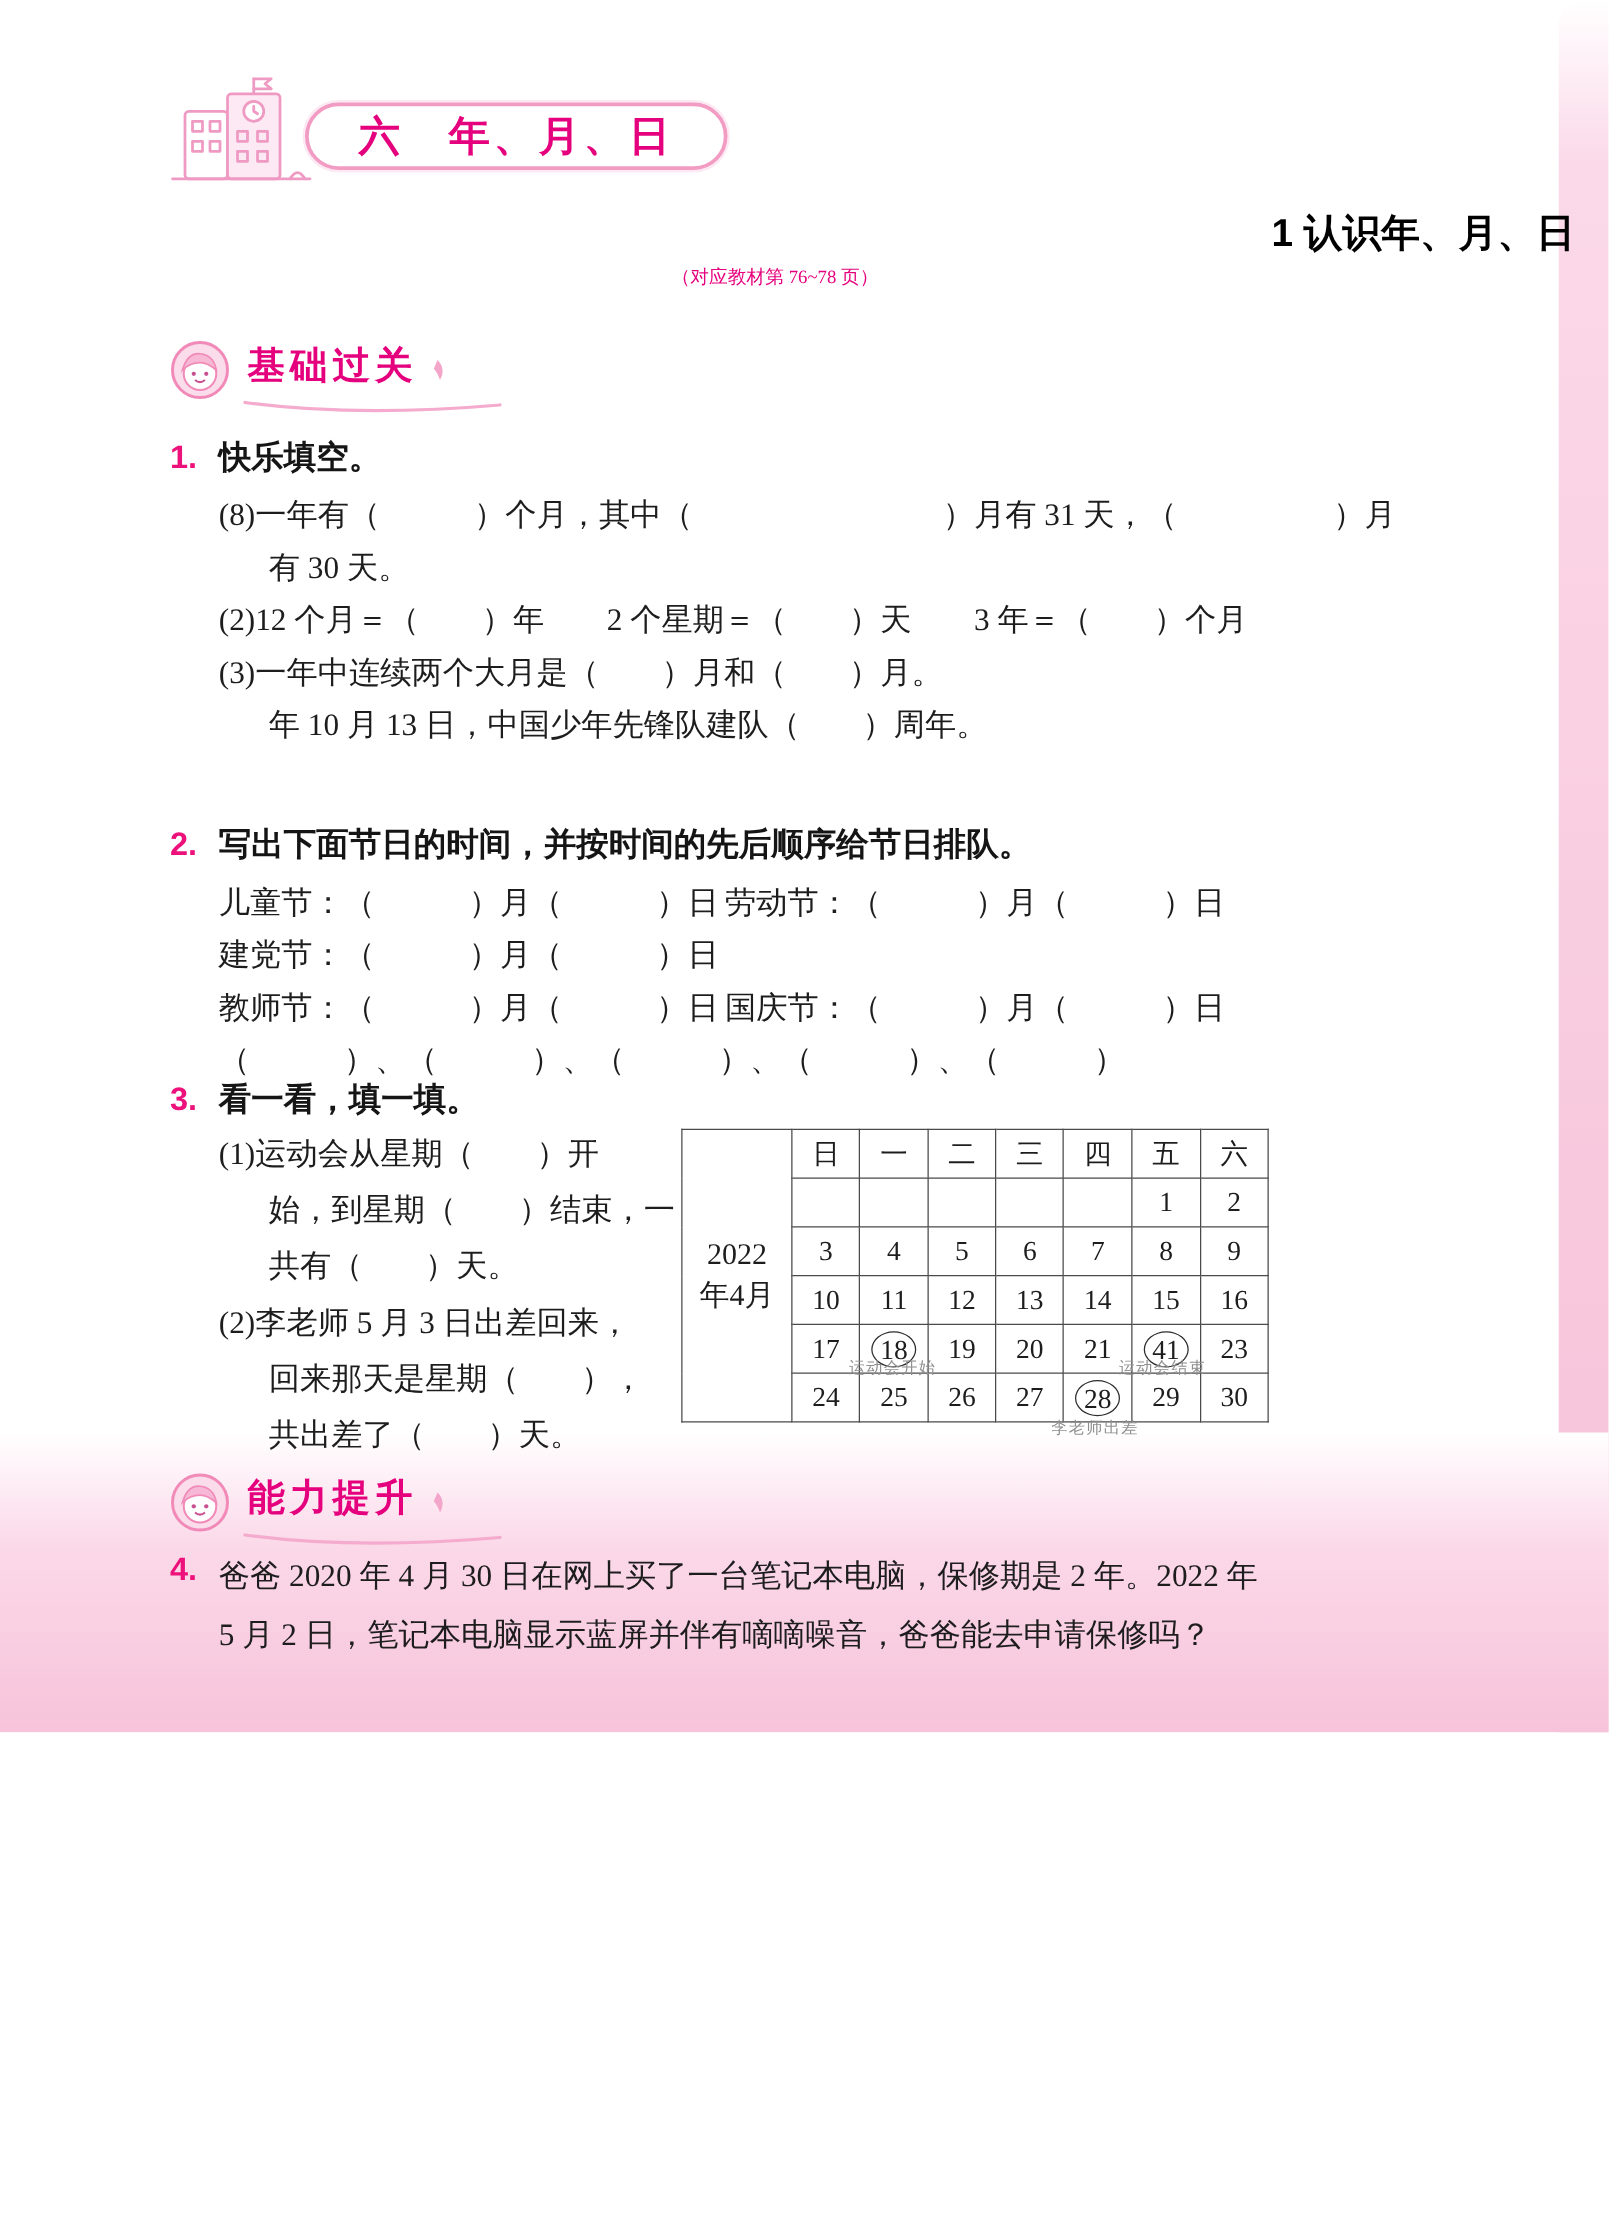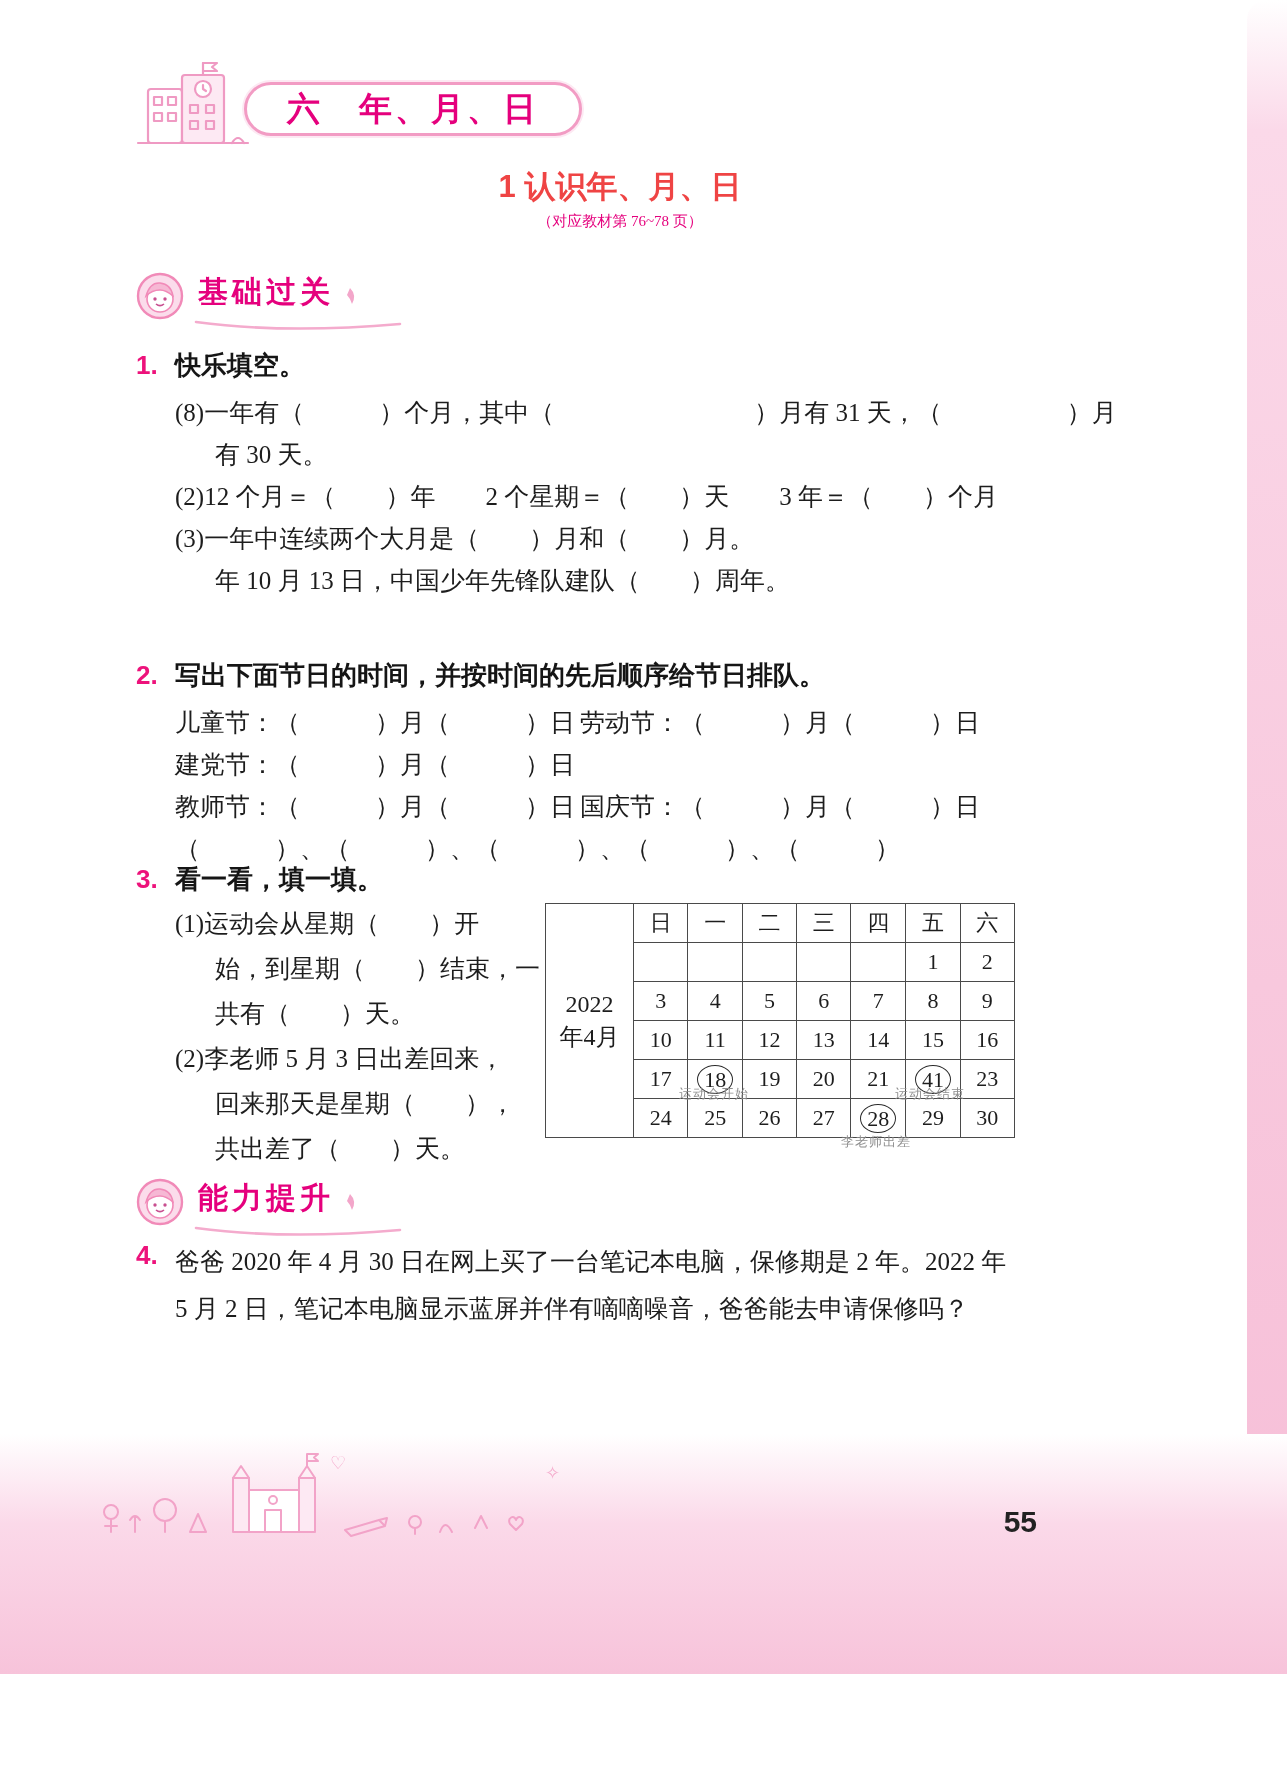--- a/index.html
+++ b/index.html
@@ -1,36 +1,36 @@
 <!DOCTYPE html>
 <html><head>
 <meta charset="utf-8">
 <style>
   html,body{margin:0;padding:0;background:#fff;}
-  .page{position:relative;width:1287px;height:1674px;background:#fff;overflow:hidden;
+  .page{position:relative;width:1287px;height:1386px;background:#fff;overflow:hidden;
         font-family:"Liberation Serif",serif;color:#1d1d1d;}
 
   
   .right-strip{position:absolute;top:0;right:0;width:40px;height:1789px;
     background:linear-gradient(180deg,#ffffff 0px,#fbd9e9 130px,#f8c8dd 55%,#f6bcd6 100%);
     border-top-left-radius:20px;}
   .bottom-band{position:absolute;left:0;bottom:0;width:100%;height:240px;
     background:linear-gradient(180deg,#ffffff 0px,#fbd9e9 90px,#f7c3da 100%);}
 
   
   .top-banner{position:absolute;left:132px;top:55px;width:420px;height:100px;}
   .building{position:absolute;left:0;top:0;}
   .banner-pill{position:absolute;left:112px;top:27px;height:48px;padding:0 40px;
     border:3px solid #f29cc4;border-radius:30px;background:#fff;
     display:flex;align-items:center;box-shadow:0 0 0 2px #fde9f3;}
   .banner-pill span{font-family:"Liberation Sans",sans-serif;font-weight:700;
     font-size:33px;color:#e5007d;letter-spacing:3px;white-space:nowrap;}
 
-  .lesson-title{position:absolute;left:0;top:166px;width:1240px;text-align:center;
-    font-family:"Liberation Sans",sans-serif;font-weight:700;font-size:31px;color:#ef4444;}
+  .lesson-title{position:absolute;left:0;top:166px;width:1240px;text-align:right;
+    font-family:"Liberation Sans",sans-serif;font-weight:700;font-size:31px;color:#000000;padding-left:20px;}
   .lesson-subtitle{position:absolute;left:0;top:212px;width:1240px;text-align:center;
     font-size:15px;color:#e5007d;}
 
   
   .section-header{position:absolute;left:136px;height:52px;display:flex;align-items:flex-start;}
   .sec-icon{width:48px;height:48px;display:inline-block;}
   .sec-title{font-family:"Liberation Sans",sans-serif;font-weight:700;font-size:30px;
     color:#e5007d;letter-spacing:4px;margin-left:14px;position:relative;}
   .sec-underline{position:absolute;left:58px;top:46px;}
   .sec-tail{margin-left:8px;margin-top:14px;}

